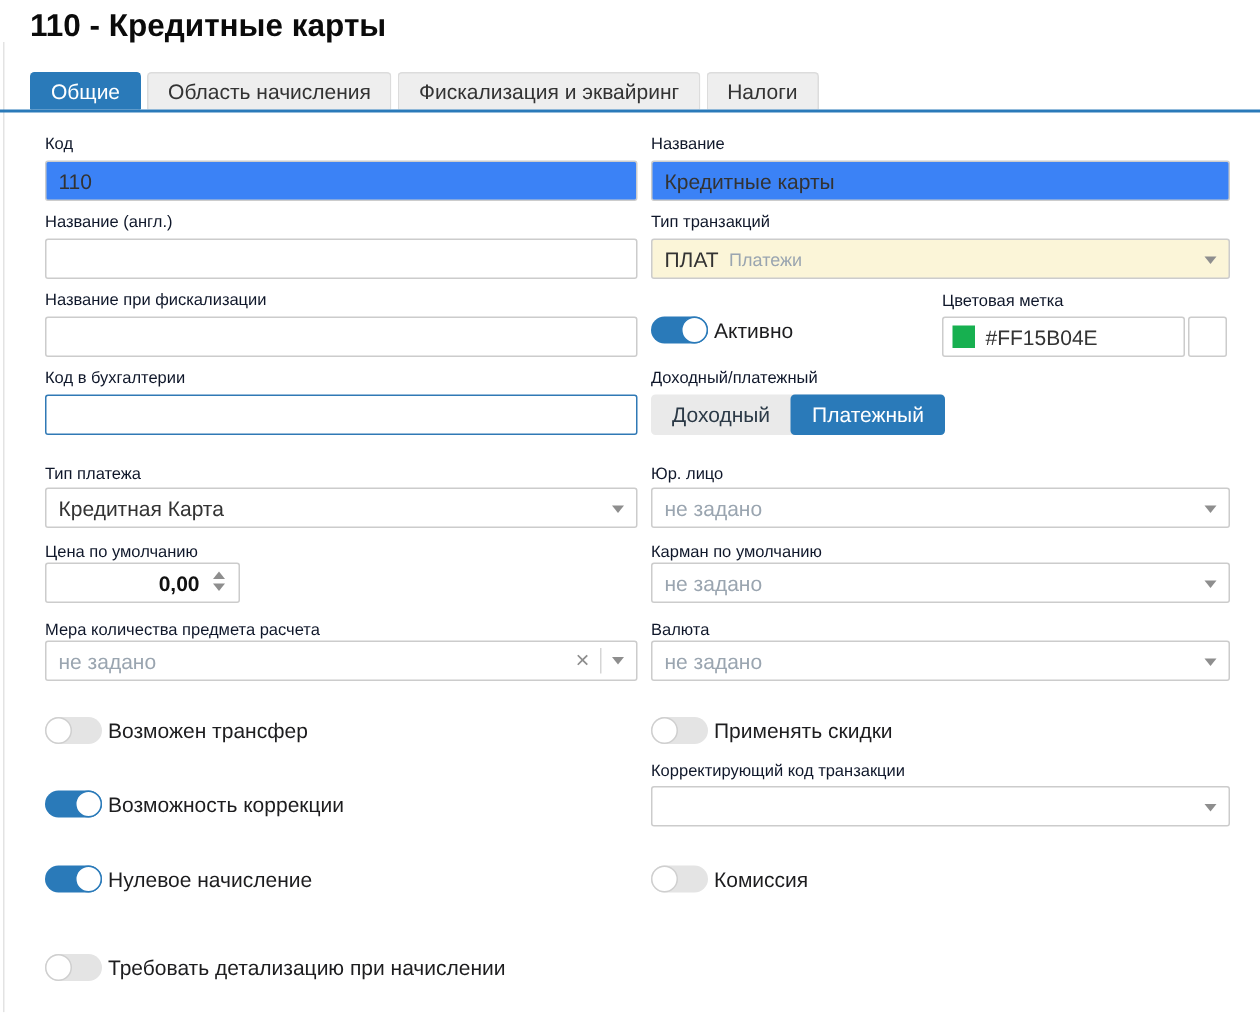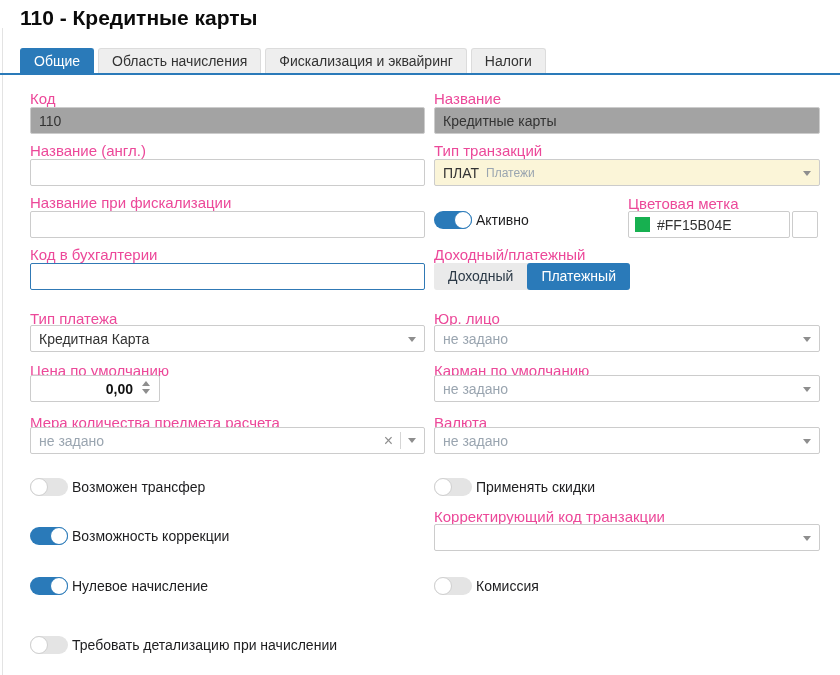--- a/index.html
+++ b/index.html
@@ -11,25 +11,25 @@
   .vline { position:absolute; left:2px; top:28px; bottom:0; width:1px; background:#e3e3e3; }
   .title { position:absolute; left:20px; top:6px; font-size:21px; font-weight:700; color:#0b0b0b; }
 
   .tabbar { position:absolute; left:20px; top:48px; display:flex; gap:4px; }
   .tab { height:25px; line-height:25px; padding:0 13px; font-size:14px; color:#333;
          background:#eee; border:1px solid #dcdcdc; border-bottom:none;
          border-radius:3px 3px 0 0; cursor:pointer; white-space:nowrap; }
   .tab.active { background:#2a7ab9; color:#fff; border-color:#2a7ab9; }
   .tab-underline { position:absolute; left:0; top:73px; width:840px; height:2px; background:#2a7ab9; }
 
-  .lbl { position:absolute; font-size:15px; color:#ec4899; white-space:nowrap; }
+  .lbl { position:absolute; font-size:11px; color:#0f172a; white-space:nowrap; }
   .inp { position:absolute; height:27px; border:1px solid #ccc; border-radius:2px;
          font-size:14px; color:#333; padding:0 8px; background:#fff; outline:none;
          font-family:inherit; }
-  .inp.yellow { background:#a3a3a3; }
+  .inp.yellow { background:#3b82f6; }
   .inp.focused { border-color:#3079b5; }
 
   .sel { position:absolute; height:27px; border:1px solid #ccc; border-radius:2px;
          background:#fff; display:flex; align-items:center; padding:0 22px 0 8px;
          font-size:14px; color:#333; cursor:pointer; }
   .sel.yellow { background:#fbf5d8; }
   .sel .caret { position:absolute; right:8px; top:11px; width:0; height:0;
          border-left:4px solid transparent; border-right:4px solid transparent;
          border-top:5px solid #8e8e8e; }
   .ph { color:#9aa5b0; }

